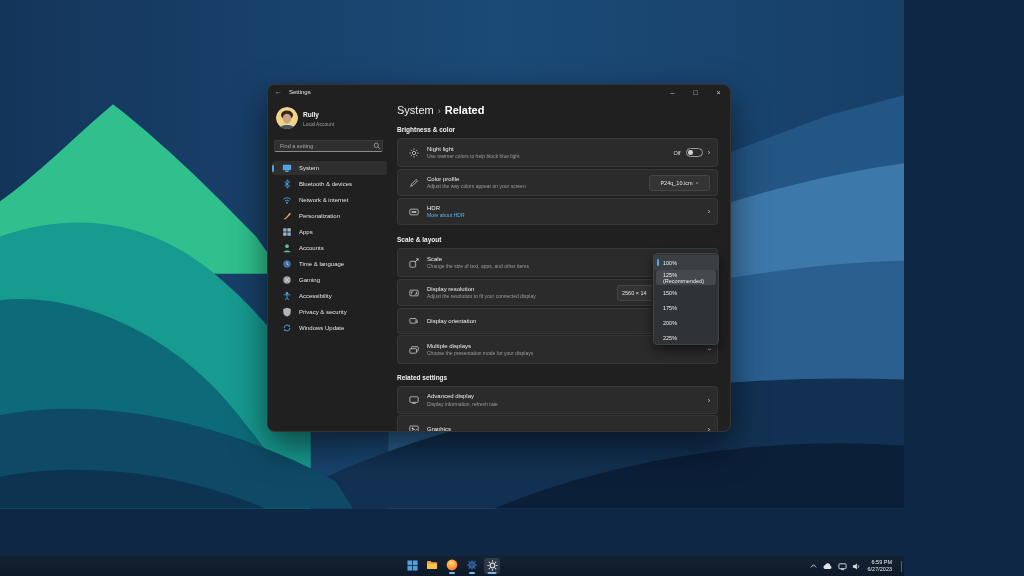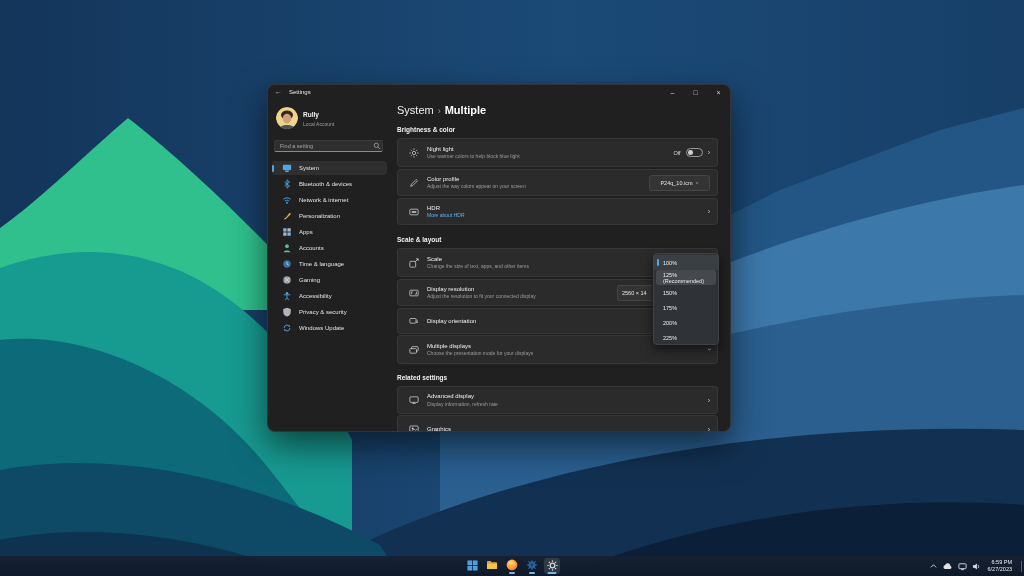--- a/index.html
+++ b/index.html
@@ -1,18 +1,18 @@
 <!DOCTYPE html>
 <html><head>
 <meta charset="utf-8">
 <style>
   * { margin:0; padding:0; box-sizing:border-box; }
   html,body { width:1024px; height:576px; overflow:hidden; background:#0d2745;
     font-family:"Liberation Sans","DejaVu Sans",sans-serif; }
-  .desktop { position:relative; width:1024px; height:576px; overflow:hidden; }
+  .desktop { position:relative; width:904px; height:576px; overflow:hidden; }
   .wallpaper { position:absolute; inset:0; }
 
   
   .window { position:absolute; left:267px; top:84px; width:464px; height:348px;
     background:#202020; border:1px solid rgba(255,255,255,0.09); border-radius:8px;
     box-shadow:0 14px 34px rgba(0,0,0,0.55); overflow:hidden; color:#e8e8e8; }
   .titlebar-back { position:absolute; left:7px; top:3px; font-size:7px; color:#cfcfcf; }
   .titlebar-title { position:absolute; left:21px; top:4px; font-size:6px; color:#e6e6e6; }
   .win-controls { position:absolute; right:0; top:0; display:flex; }
   .win-btn { width:23px; height:15px; display:flex; align-items:center; justify-content:center;
@@ -250,21 +250,21 @@
             <path d="M9.6 2.4 L9.7 4.5 L7.6 4.3 Z" fill="#4da6e8"></path>
             <path d="M2.4 9.6 L2.3 7.5 L4.4 7.7 Z" fill="#4da6e8"></path>
           </svg>
         </span>
       <span class="nav-label">Windows Update</span>
     </div>
 
     <div class="breadcrumb">
       <span class="bc-root">System</span>
       <span class="bc-sep">›</span>
-      <span class="bc-page">Multiple</span>
+      <span class="bc-page">Related</span>
     </div>
 
     <div class="sec-label" style="top:41px">Brightness &amp; color</div>
 
     <div class="card" style="top:53px; height:29px">
       <span class="card-ic">
           <svg viewBox="0 0 12 12" width="10" height="10">
             <circle cx="6" cy="6" r="2" stroke="#d5d5d5" stroke-width="0.9" fill="none"></circle>
             <g stroke="#d5d5d5" stroke-width="0.9">
               <line x1="6" y1="0.6" x2="6" y2="2.4"></line>

